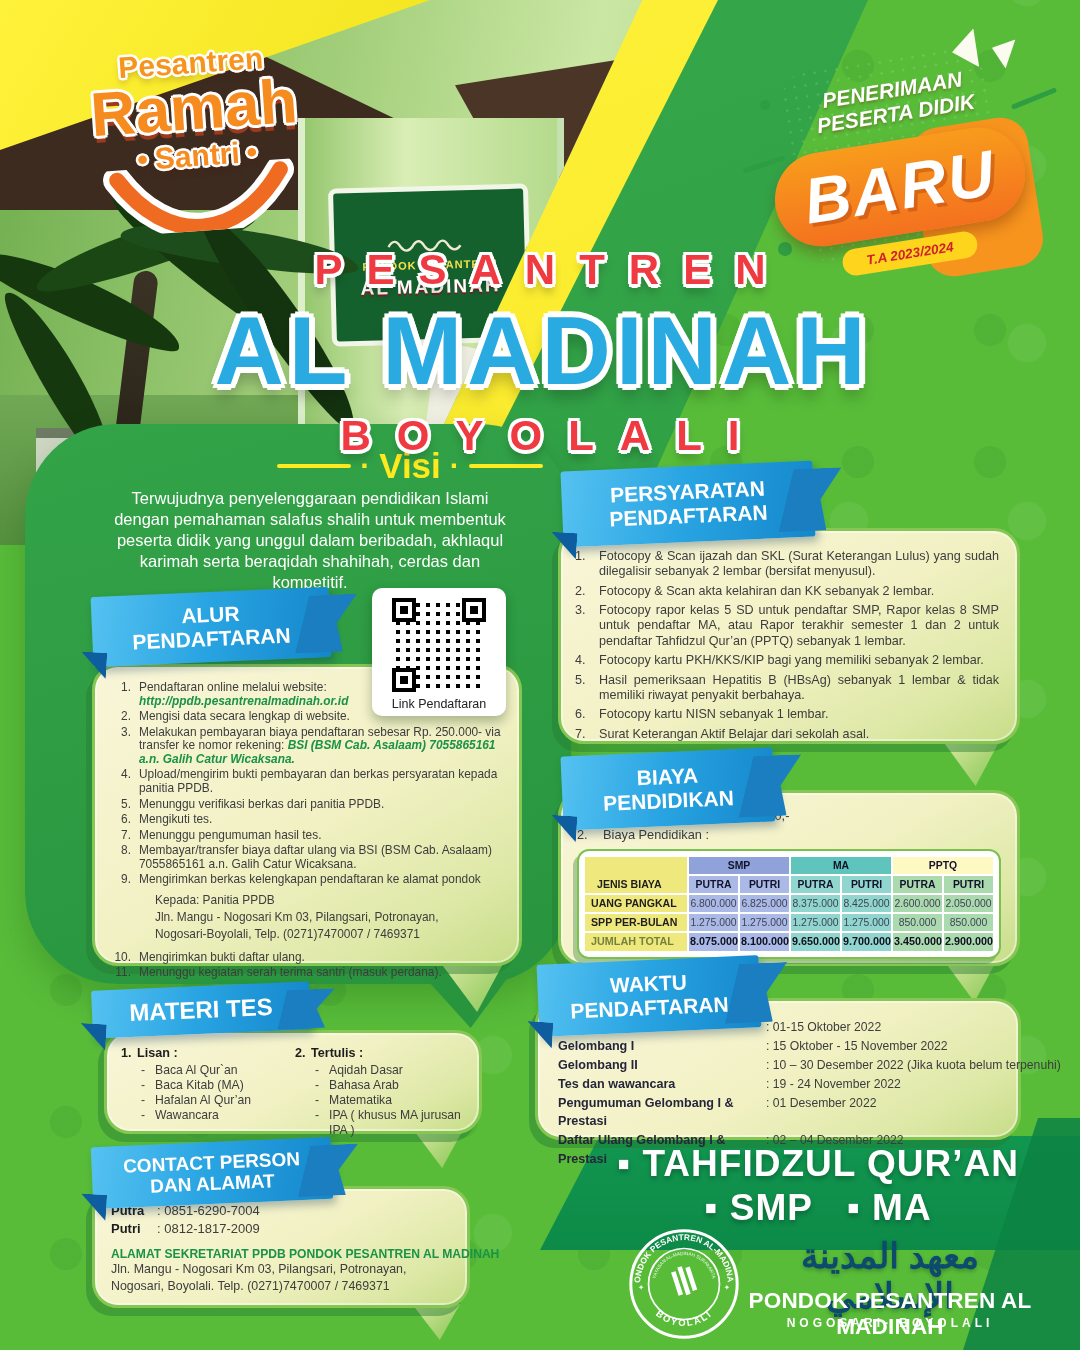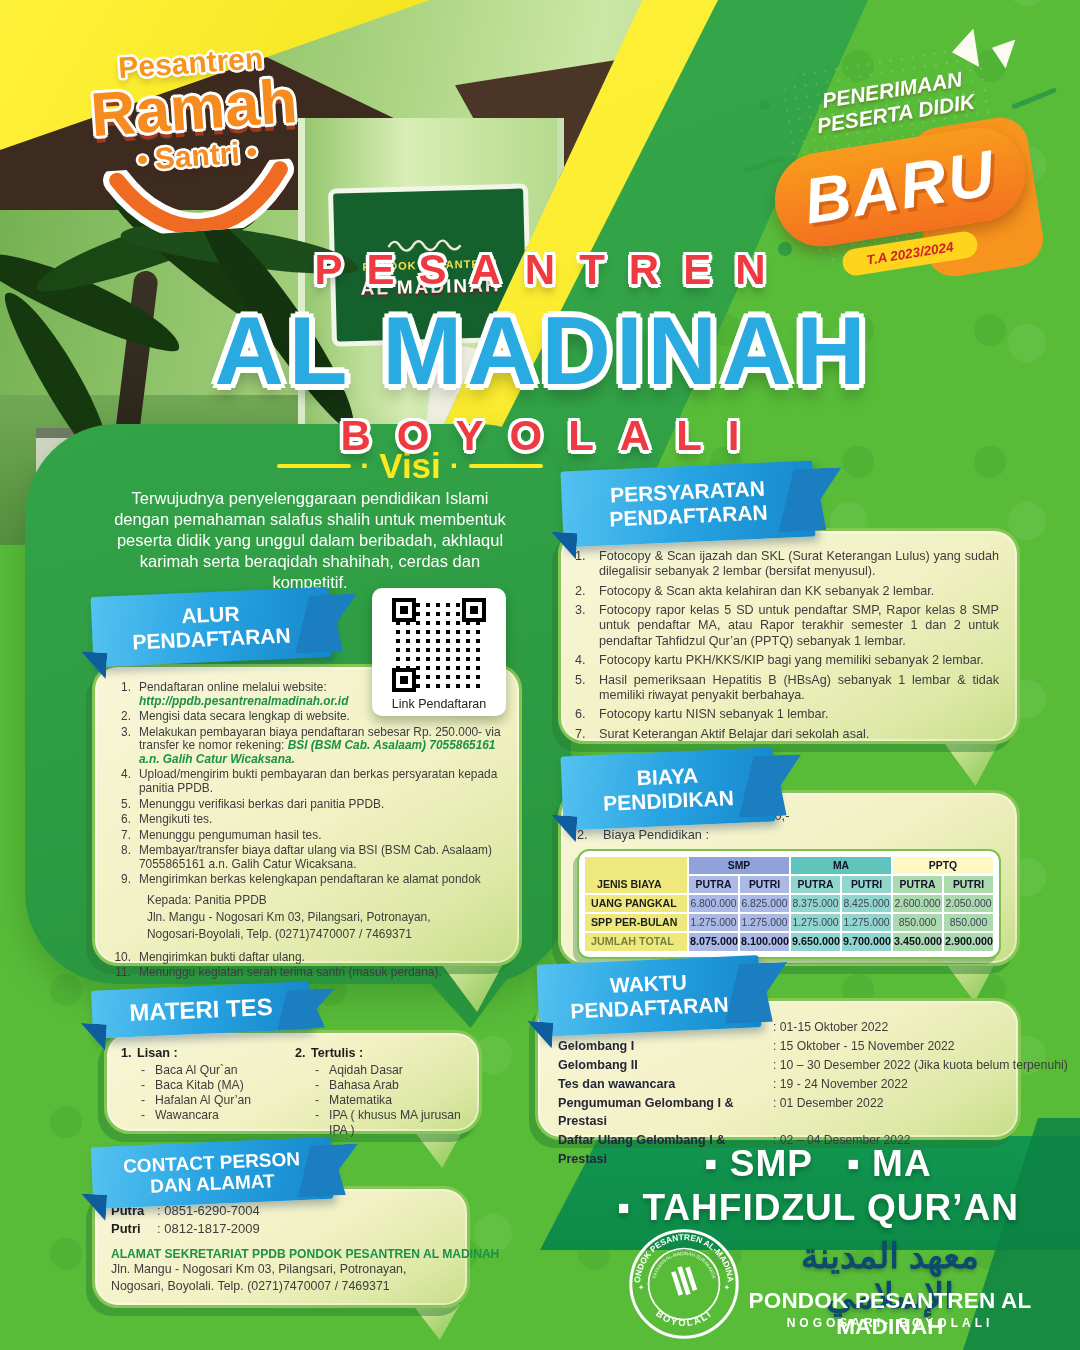--- a/index.html
+++ b/index.html
@@ -163,21 +163,21 @@
   .card-materi { left:92px; top:1030px; width:378px; height:104px; padding:13px 14px; box-sizing:border-box;margin-left:12px; }
   .card-waktu { left:535px; top:998px; width:486px; height:142px; padding:17px 20px; box-sizing:border-box; }
   .card-contact { left:92px; top:1186px; width:378px; height:122px; padding:13px 16px; box-sizing:border-box; }
   .green-em { color:#1a9247; font-weight:bold; font-style:italic; }
   .green-em.block { display:block; }
 
   
   .step { display:flex; margin-bottom:2px; font-size:11.9px; line-height:1.14; color:#3d3d3d; }
   .step .n { flex:none; width:22px; text-align:right; margin-right:8px; }
   .step .b { flex:1; }
-  .sub-block { margin:5px 8px 6px; line-height:1.42; }
+  .sub-block { margin:5px 16px 6px; line-height:1.42; }
   .sub-block span { display:block; }
 
   
   .pitem { display:flex; margin-bottom:4px; font-size:12.6px; line-height:1.22; color:#3d3d3d; }
   .pitem .n { flex:none; width:20px; text-align:left; margin-right:4px; }
   .pitem .b { flex:1; text-align:justify; }
 
   
   .bnote { display:flex; font-size:12.8px; color:#3d3d3d; margin-bottom:4px; }
   .bnote .n { width:18px; margin-right:8px; }
@@ -200,21 +200,21 @@
   .m-grid { display:grid; grid-template-columns:162px 1fr; column-gap:12px; }
   .mhead { font-weight:bold; font-size:12.6px; color:#1d1d1d; margin-bottom:3px; }
   .mhead .n { display:inline-block; width:16px; }
   .mitem { display:flex; font-size:12.2px; color:#3d3d3d; line-height:1.23; padding-left:20px; }
   .mitem .dash { width:14px; flex:none; }
 
   
   .wrow { display:grid; grid-template-columns:208px 1fr; font-size:12.6px; line-height:1.5; }
   .wlab { font-weight:bold; color:#26263a; }
   .wlab.green { color:#1a9247; }
-  .wval { color:#3d3d3d; white-space:nowrap; font-size:12.2px;margin-left:7px; }
+  .wval { color:#3d3d3d; white-space:nowrap; font-size:12.2px; }
   .wcolon { font-weight:bold; color:#26263a; margin-left:44px; }
 
   
   .crow { display:grid; grid-template-columns:46px 1fr; font-size:13px; line-height:1.4; color:#3d3d3d; }
   .crow .clab { font-weight:bold; color:#1d1d1d; }
   .caddr-title { margin-top:9px; font-size:12.1px; font-weight:bold; color:#1a9247; white-space:nowrap; }
   .caddr-line { font-size:12.4px; color:#3d3d3d; line-height:1.35; }
 
   
   .qr-card { position:absolute; left:372px; top:588px; width:134px; height:128px; z-index:7;
@@ -590,22 +590,22 @@
         <span class="clab">Putri</span>
         <span>: 0812-1817-2009</span>
       </div>
     <div class="caddr-title">ALAMAT SEKRETARIAT PPDB PONDOK PESANTREN AL MADINAH</div>
     <div class="caddr-line">Jln. Mangu - Nogosari Km 03, Pilangsari, Potronayan,</div>
     <div class="caddr-line">Nogosari, Boyolali. Telp. (0271)7470007 / 7469371</div>
   </div>
   <div class="tail" style="left:412px;top:1304px;width:48px;height:36px;"></div>
 
   <div class="programs">
+    <div>▪ TAHFIDZUL QUR’AN</div>
     <div>▪ SMP&nbsp;&nbsp;&nbsp;▪ MA</div>
-    <div>▪ TAHFIDZUL QUR’AN</div>
   </div>
   <svg class="seal" width="112" height="112" viewBox="0 0 120 120">
     <defs>
       <path id="arcT" d="M 13,60 A 47,47 0 0 1 107,60"></path>
       <path id="arcB" d="M 15,60 A 45,45 0 0 0 105,60"></path>
       <path id="arcI" d="M 29,60 A 31,31 0 0 1 91,60"></path>
     </defs>
     <circle cx="60" cy="60" r="57" fill="none" stroke="#fff" stroke-width="3.2"></circle>
     <circle cx="60" cy="60" r="38" fill="none" stroke="#fff" stroke-width="1.8"></circle>
     <text font-family="Liberation Sans,sans-serif" font-size="9" font-weight="bold" fill="#fff" text-anchor="middle">

